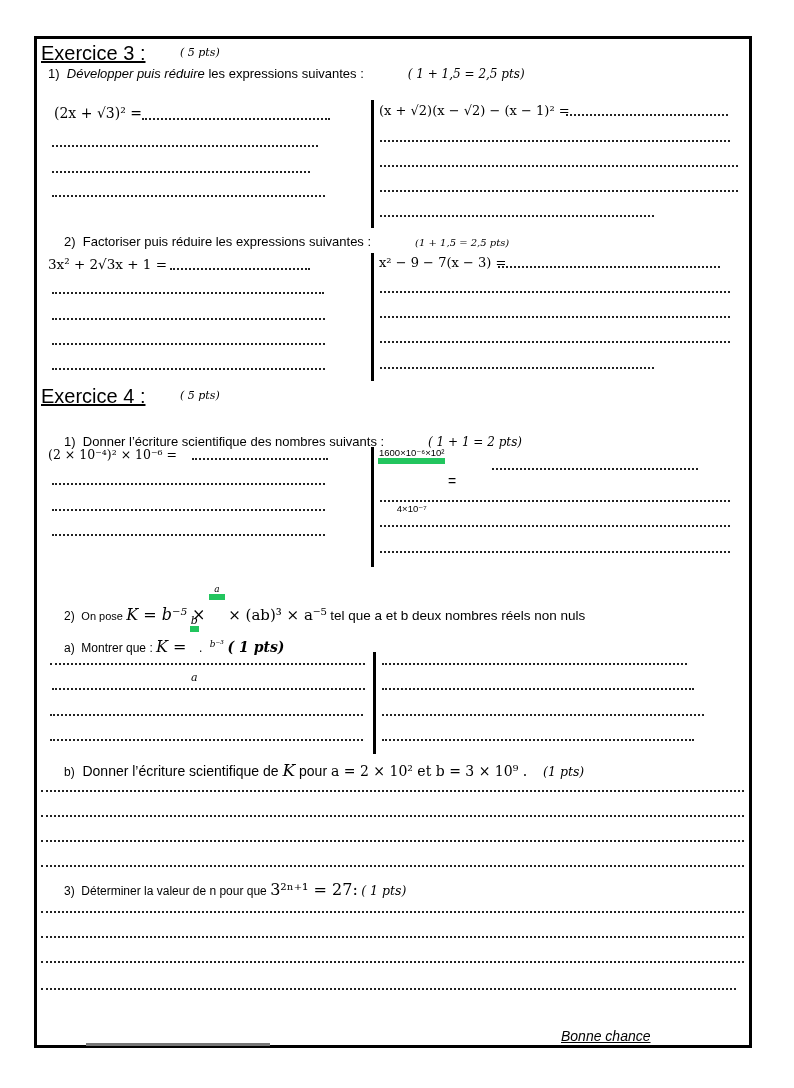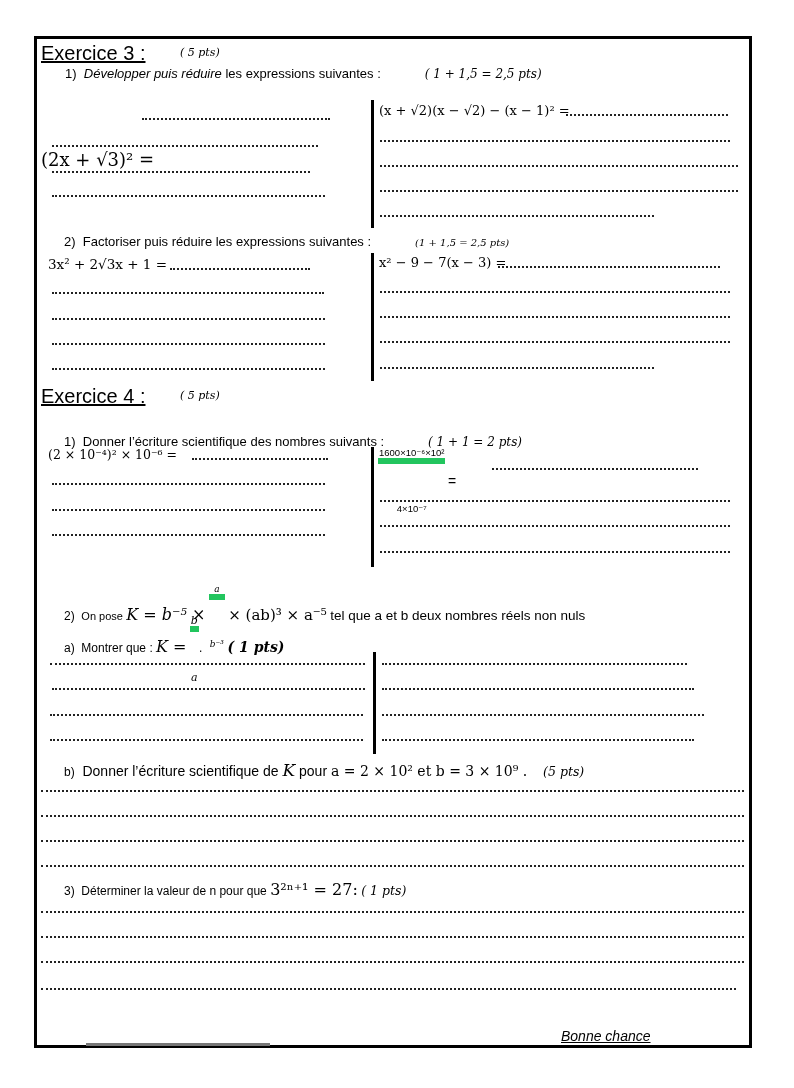--- a/index.html
+++ b/index.html
@@ -24,26 +24,26 @@
 </head>
 <body>
 
 <div class="frame"></div>
 
 <div class="abs ex-title" style="left:41px; top:42px;">
   <span>Exercice 3 :</span>
 </div>
 <div class="abs pts-small" style="left:136px; top:46px;">( 5 pts)</div>
 
-<div class="abs q" style="left:65px; top:66px;text-align:right;">
+<div class="abs q" style="left:48px; top:66px;text-align:right;">
   <span>1)</span>&nbsp;
   <i>Développer puis réduire</i><span> les expressions suivantes :</span><span class="pts-small" style="font-size:12px;">( 1 + 1,5 = 2,5 pts)</span>
 </div>
 
-<div class="abs math" style="left:41px; top:105px; font-size:18px;margin-top:44px;">(2x + √3)² =</div>
+<div class="abs math" style="left:54px; top:105px; font-size:14px;">(2x + √3)² =</div>
 <div class="dots" style="left:142px; top:118px; width:188px;"></div>
 <div class="dots" style="left:52px; top:145px; width:266px;"></div>
 <div class="dots" style="left:52px; top:171px; width:258px;"></div>
 <div class="dots" style="left:52px; top:195px; width:273px;"></div>
 
 <div class="vline" style="left:371px; top:100px; height:128px;"></div>
 
 <div class="abs math" style="left:379px; top:103px; font-size:13px;">(x + √2)(x − √2) − (x − 1)² =</div>
 <div class="dots" style="left:566px; top:114px; width:162px;"></div>
 <div class="dots" style="left:380px; top:140px; width:350px;"></div>
@@ -136,21 +136,21 @@
 <div class="dots" style="left:382px; top:688px; width:312px;"></div>
 <div class="dots" style="left:382px; top:714px; width:322px;"></div>
 <div class="dots" style="left:382px; top:739px; width:312px;"></div>
 
 <div class="abs" style="left:64px; top:760px; font-size:14px;">
   <span style="font-size:12px;">b)</span>&nbsp;
   <span>Donner l’écriture scientifique de</span>
   <span class="math mi" style="font-size:17px;">K</span>
   <span>pour</span>
   <span class="math" style="font-size:14px;">a = 2 × 10² et b = 3 × 10⁹ .</span>
-  <span class="math mi" style="font-size:12.5px; margin-left:12px;">(5 pts)</span>
+  <span class="math mi" style="font-size:12.5px; margin-left:12px;">(1 pts)</span>
 </div>
 
 <div class="dots" style="left:41px; top:790px; width:703px;"></div>
 <div class="dots" style="left:41px; top:815px; width:703px;"></div>
 <div class="dots" style="left:41px; top:840px; width:703px;"></div>
 <div class="dots" style="left:41px; top:865px; width:703px;"></div>
 
 <div class="abs" style="left:64px; top:880px; font-size:12px;">
   <span>3)</span>&nbsp;
   <span>Déterminer la valeur de n pour que</span>

